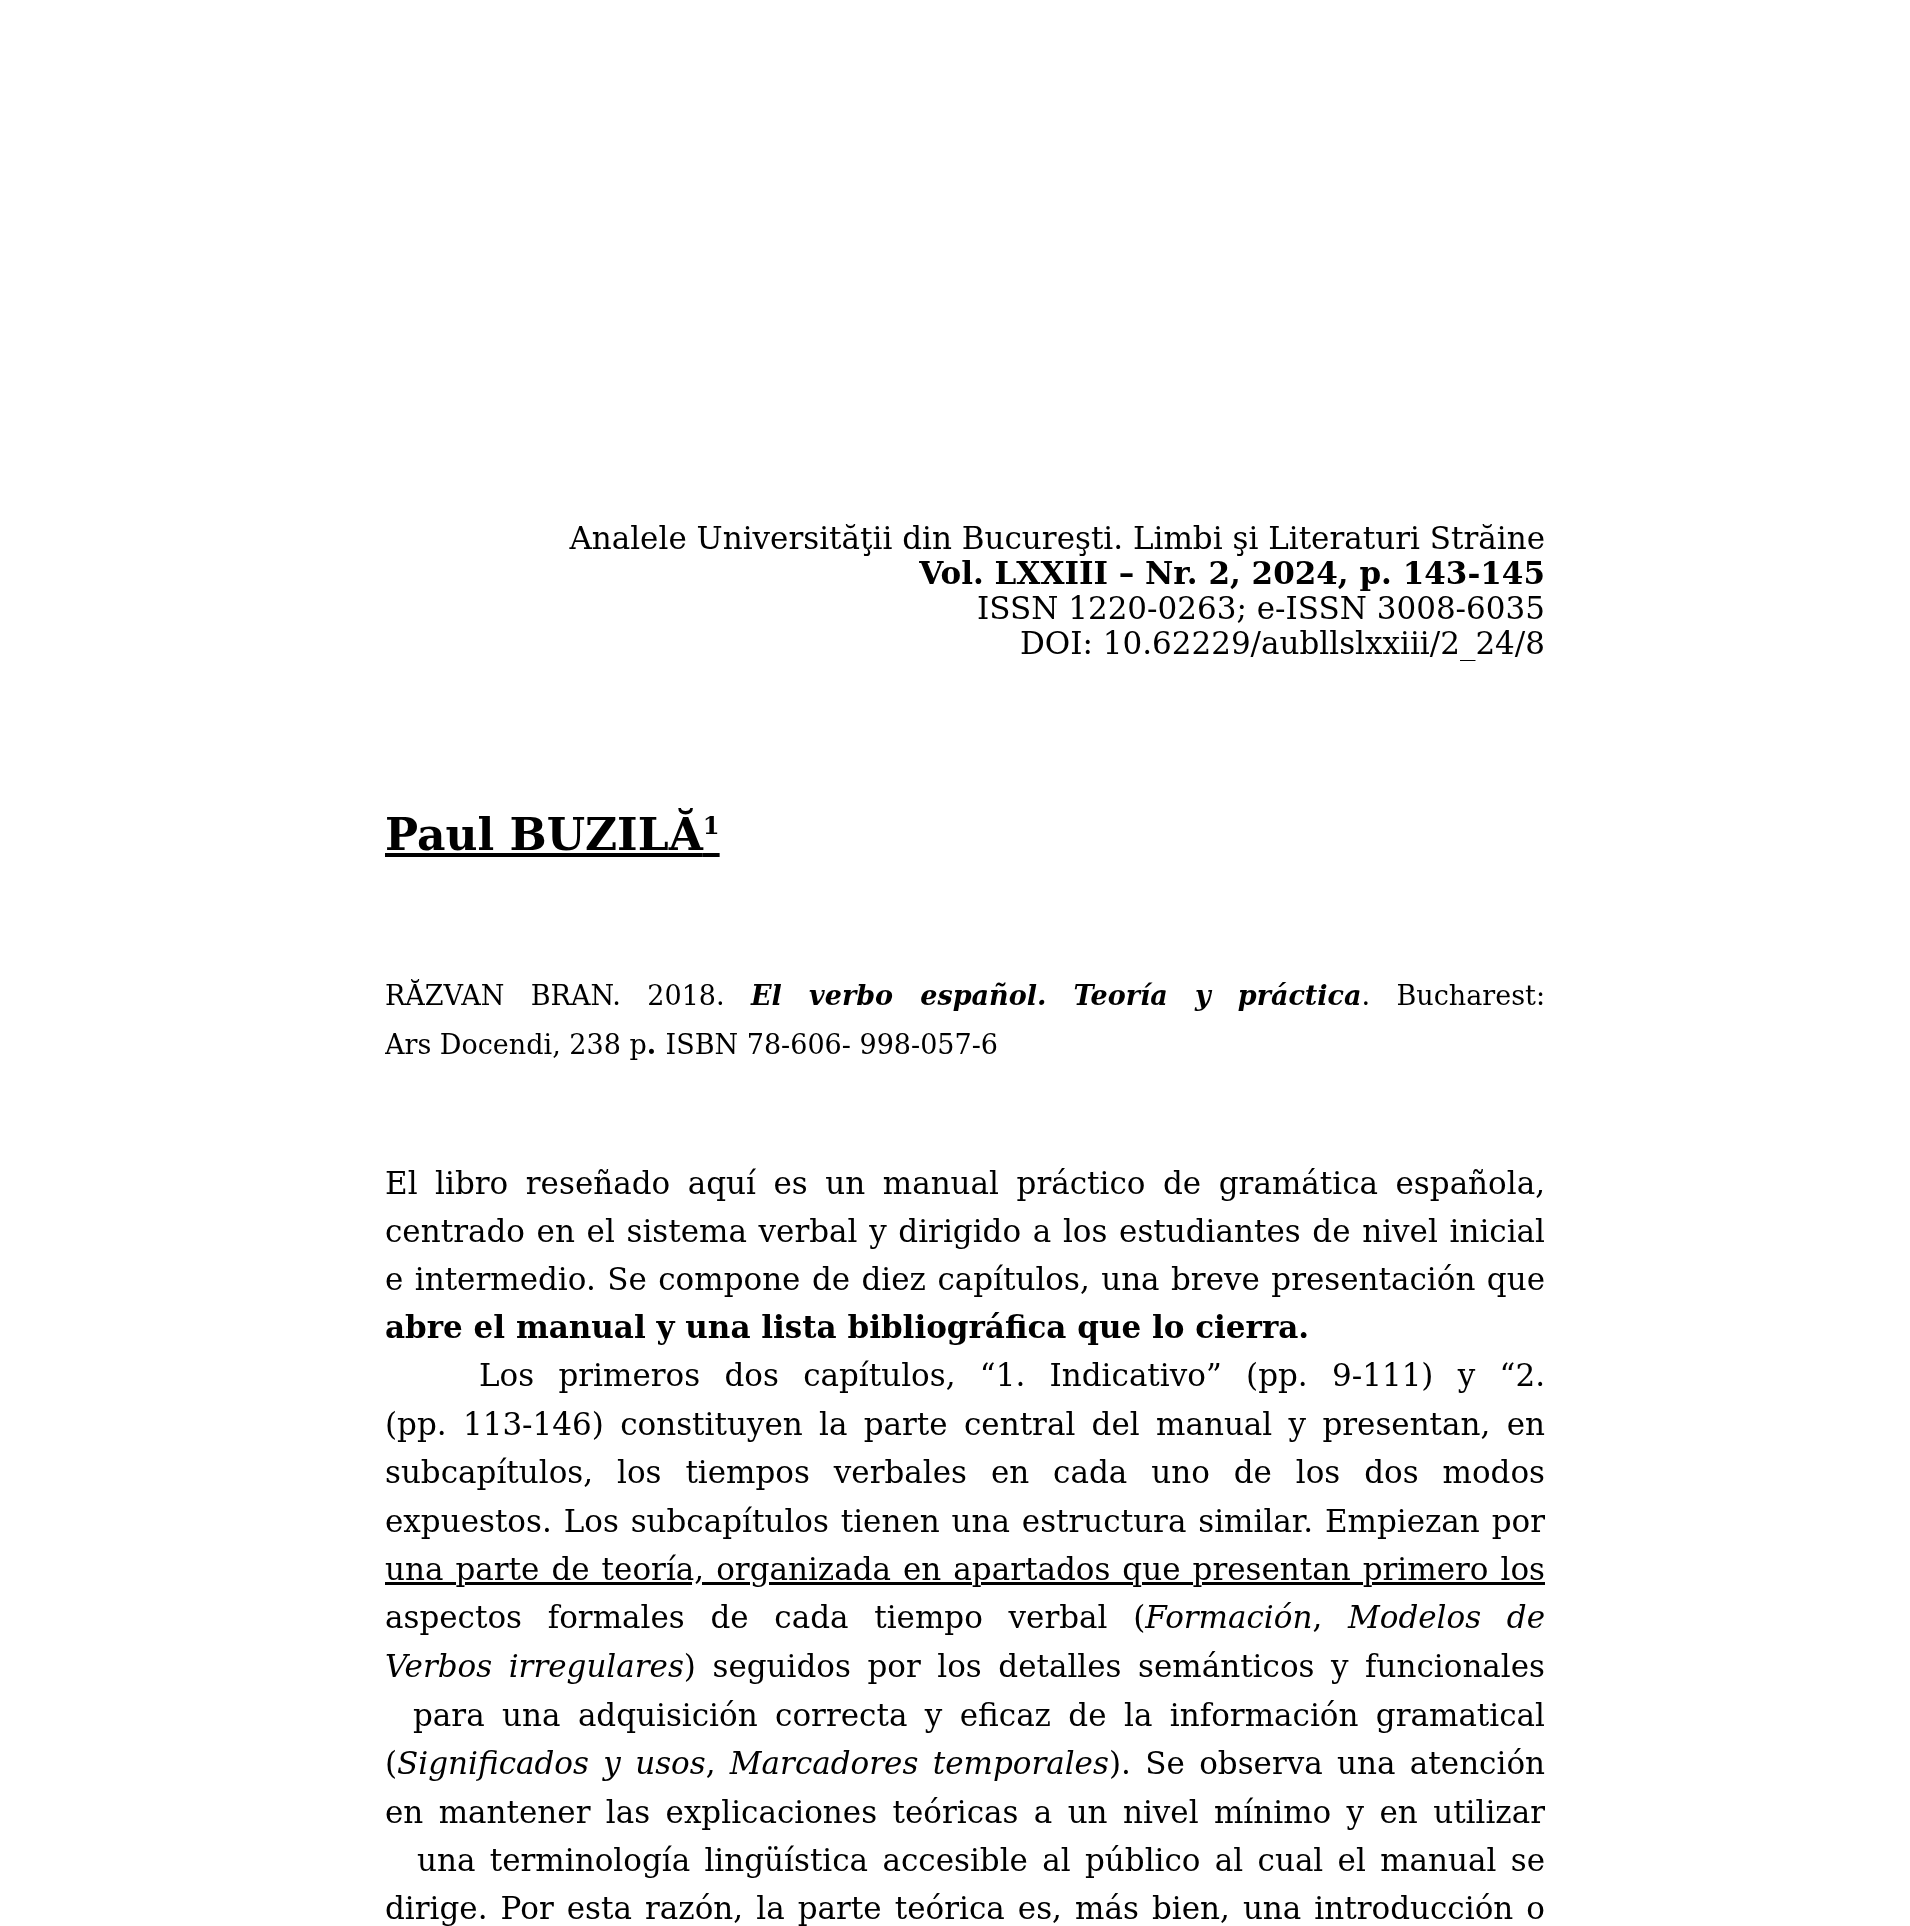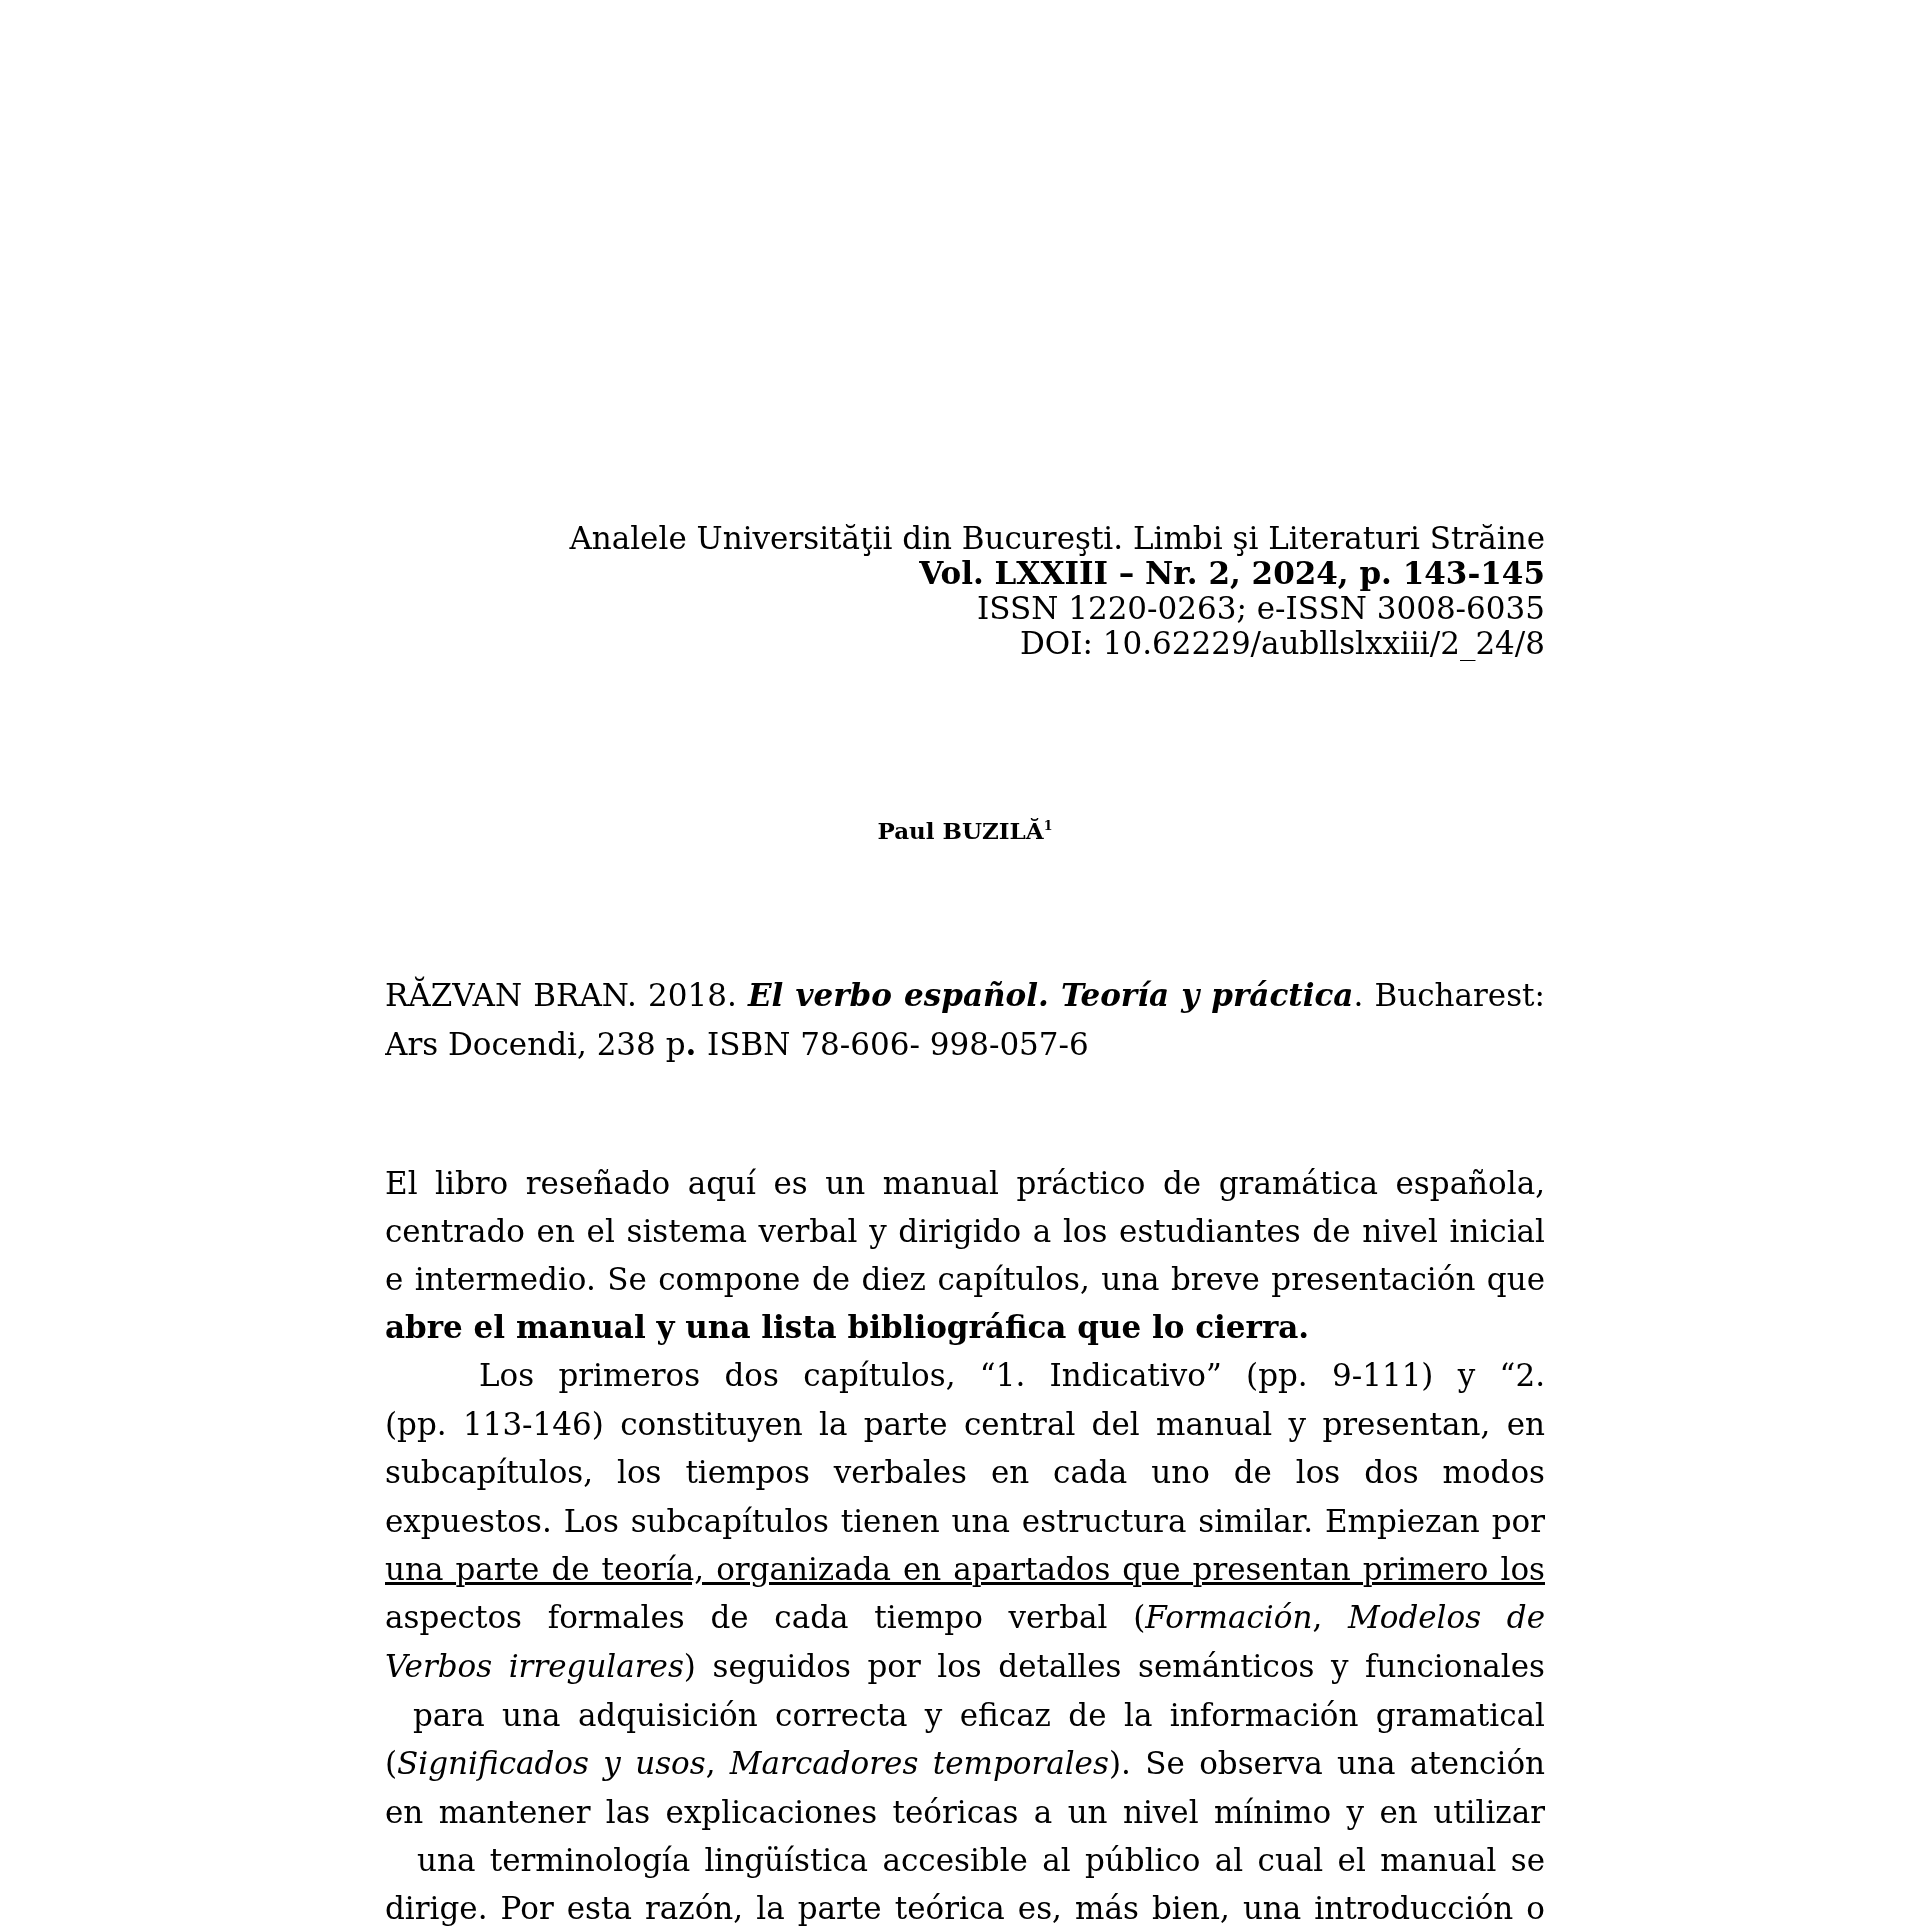--- a/index.html
+++ b/index.html
@@ -22,36 +22,37 @@
     top: 521px;
     width: 1160px;
     font-size: 31px;
     line-height: 35px;
   }
   .author-line {
     position: absolute;
     left: 385px;
     top: 804px;
     width: 1160px;
-    text-align: center;
-    font-size: 23px;
+    text-align: left;
+    font-size: 44px;
     font-weight: bold;
     line-height: 43px;
+    text-decoration: underline;
   }
   .author-line sup {
     font-size: 55%;
     vertical-align: super;
     font-weight: bold;
   }
   .citation {
     position: absolute;
     left: 385px;
     top: 971px;
     width: 1160px;
-    font-size: 31px;
+    font-size: 27px;
     line-height: 49px;
   }
   .body-text {
     position: absolute;
     left: 385px;
     top: 1159px;
     width: 1160px;
     font-size: 31px;
     line-height: 48px;
   }

